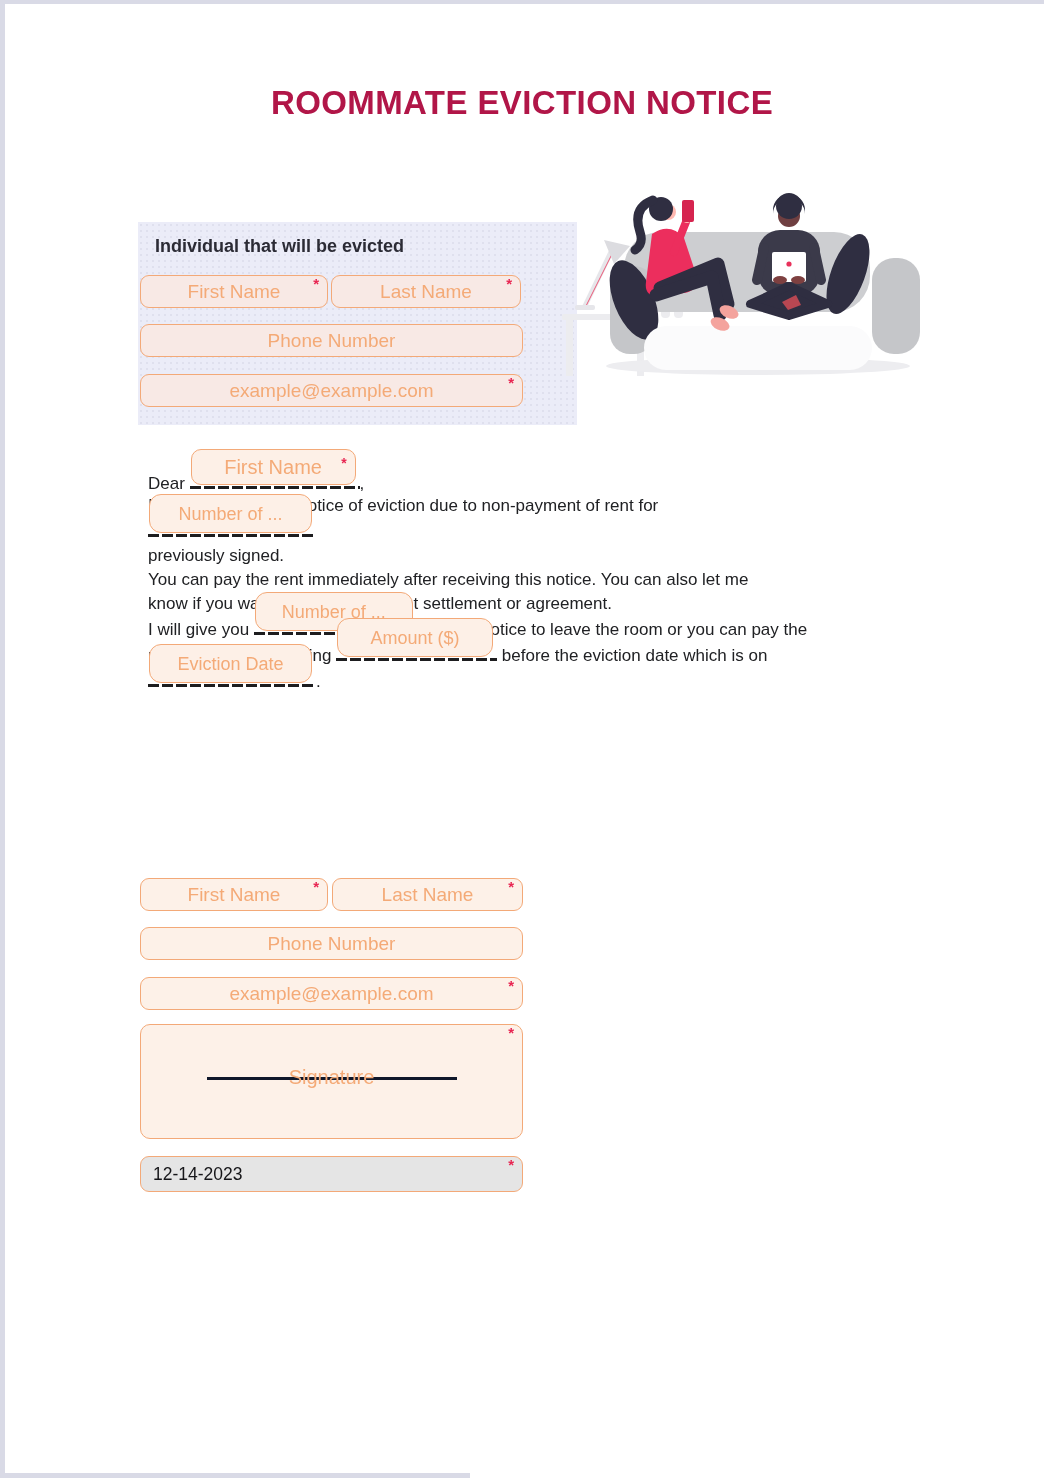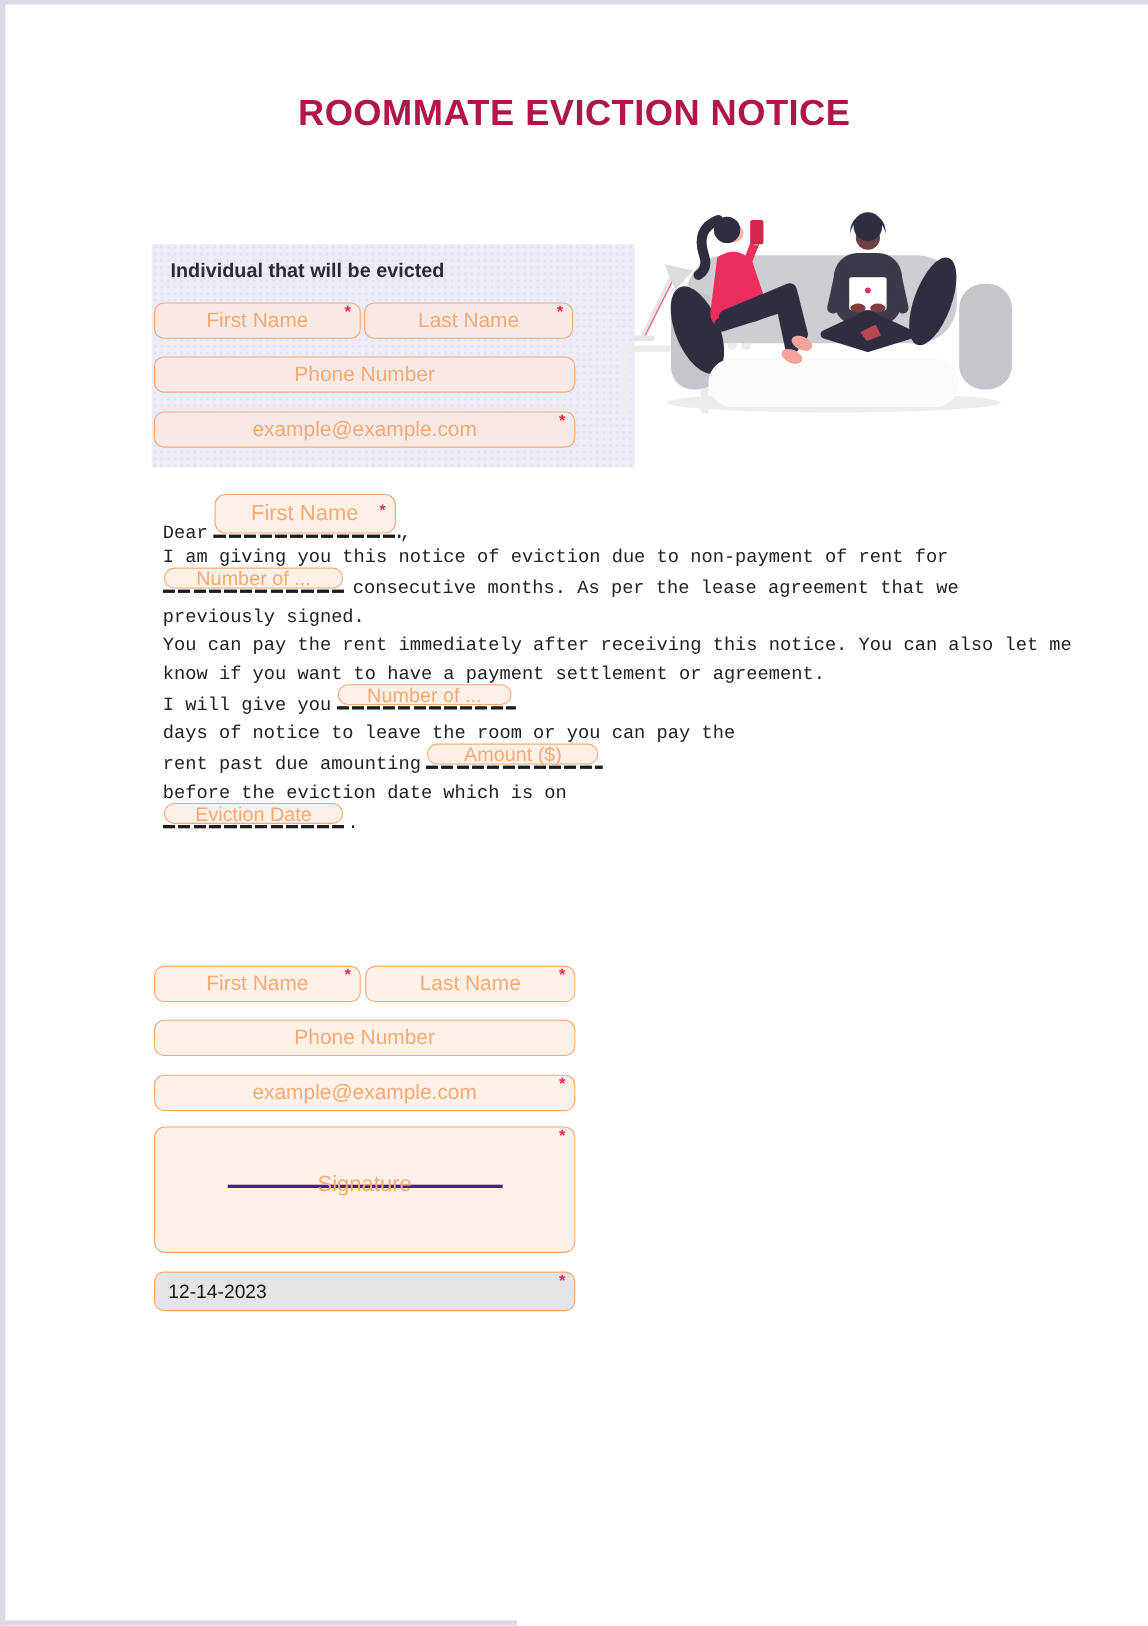--- a/index.html
+++ b/index.html
@@ -34,33 +34,33 @@
   .evictee-box .field { background:#f8e9e5; }
   .ph { color:#f4aa77; font-size:19px; }
   .req { position:absolute; top:1px; right:8px; color:#e82652; font-size:15px; font-weight:700; line-height:14px; }
 
   
   .illustration { position:absolute; left:556px; top:188px; width:380px; height:190px; }
 
   
   .letter { position:absolute; left:148px; top:452px; width:748px; font-size:17px; line-height:24px; color:#202124; }
   .letter p { margin:0; }
-  .seg { white-space:nowrap;font-family:Liberation Mono, monospace; }
+  .seg { white-space:nowrap; }
   .p1 { margin-top:30px; }
   .p2 { margin-top:22px; }
   .closing { margin-top:26px; }
 
   .salutation { height:42px; padding-top:18px; box-sizing:border-box; }
 
   .iblank {
     display:inline-block; position:relative; height:19px; vertical-align:baseline;
     background:repeating-linear-gradient(to right,#1d1d1f 0 11px,transparent 11px 14px) left bottom / 100% 3.5px no-repeat;
   }
   .ipill {
-    position:absolute; left:1px; right:4px; bottom:4px; height:19px; box-sizing:border-box;
+    position:absolute; left:1px; right:4px; bottom:4px; height:39px; box-sizing:border-box;
     background:#fdf0e7; border:1.7px solid #f3a978; border-radius:12px;
     display:flex; align-items:center; justify-content:center;
     color:#f4aa77; font-size:18px; white-space:nowrap;
   }
   .sal-blank { width:170px; }
   .sal-pill { height:36px; border-radius:10px; font-size:20px; }
   .pill-req { position:absolute; top:1px; right:8px; color:#e82652; font-size:14px; font-weight:700; }
   .w168 { width:168px; } .w163 { width:163px; } .w161 { width:161px; }
 
   
@@ -68,21 +68,21 @@
   .sender .field { position:relative; }
   .name-row { display:flex; gap:4px; }
   .name-row .field { flex:0 0 auto; }
   .f-first { width:188px; } .f-last { width:191px; } .f-wide { width:383px; }
   .mt { margin-top:16px; }
   .sig-box {
     position:relative; box-sizing:border-box; width:383px; height:115px; margin-top:14px;
     background:#fdf1e8; border:1.7px solid #f3a978; border-radius:10px;
     padding-top:52px;
   }
-  .sig-line { position:relative; width:250px; height:3px; background:#4c1d95; margin:0 auto; }
+  .sig-line { position:relative; width:250px; height:3px; background:#0f172a; margin:0 auto; }
   .sig-ph {
     position:absolute; left:50%; top:50%; transform:translate(-50%,-58%);
     color:#f4aa77; font-size:20px; white-space:nowrap;
   }
   .date-field {
     position:relative; box-sizing:border-box; width:383px; height:36px; margin-top:17px;
     background:#e5e5e5; border:1.7px solid #f3a978; border-radius:9px;
     display:flex; align-items:center; padding-left:12px;
   }
   .date-value { color:#161619; font-size:17.5px; }
@@ -174,21 +174,21 @@
             <span>First Name</span>
             <span class="pill-req">*</span>
           </span></span><span class="seg">,</span>
     </div>
 
     <p class="p1">
       <span class="seg">I am giving you this notice of eviction due to non-payment of rent for</span><br>
       <span class="iblank w168"><span class="ipill">
             <span>Number of ...</span>
           </span></span>
-      <span class="seg">consecutive months. As per the lease agreement that we</span><br>
+      <br>
       <span class="seg">previously signed.</span><br>
       <span class="seg">You can pay the rent immediately after receiving this notice. You can also let me</span><br>
       <span class="seg">know if you want to have a payment settlement or agreement.</span>
     </p>
 
     <p class="p2">
       <span class="seg">I will give you</span>
       <span class="iblank w163"><span class="ipill">
             <span>Number of ...</span>
           </span></span>

